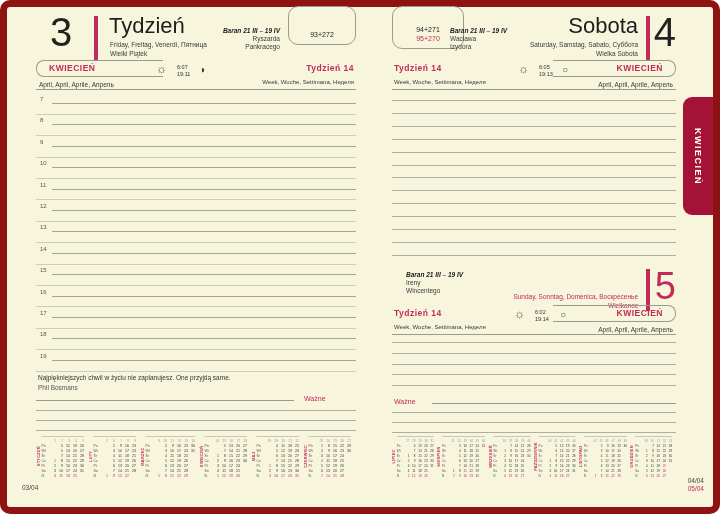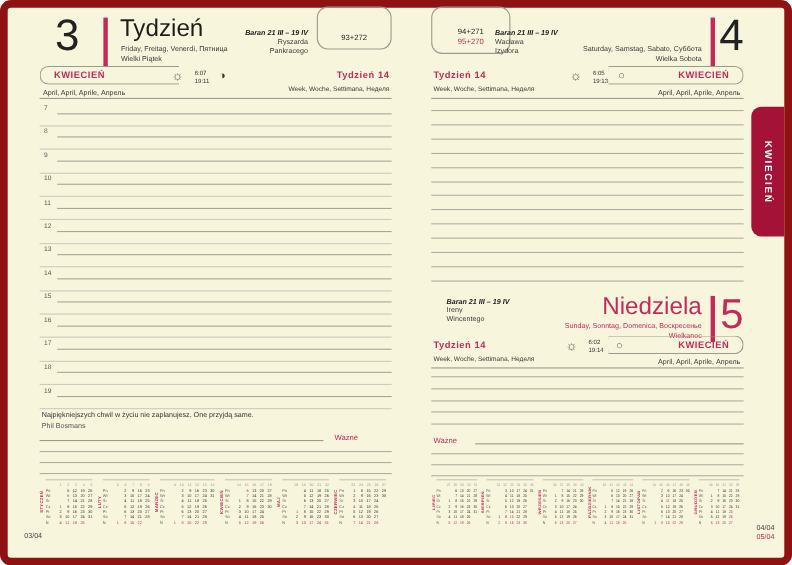--- a/index.html
+++ b/index.html
@@ -226,20 +226,21 @@
   <div class="page" id="page-right">
     <div class="counter" style="left:0;top:-2px;width:70px;height:36px;">
       <span>94+271</span>
       <span class="red">95+270</span>
     </div>
     <div style="position:absolute;left:58px;top:18px;width:120px;">
       <div class="zod">Baran 21 III – 19 IV</div>
       <div class="nameday">Wacława</div>
       <div class="nameday">Izydora</div>
     </div>
+    <div class="dtitle ta-r" style="right:38px;top:6px;">Sobota</div>
     <div class="small ta-r" style="position:absolute;right:38px;top:33px;">Saturday, Samstag, Sabato, Суббота</div>
     <div class="small ta-r" style="position:absolute;right:38px;top:42px;">Wielka Sobota</div>
     <div class="redbar" style="right:26px;top:8px;height:44px;"></div>
     <div class="daynum" style="right:0;top:2px;">4</div>
     <div class="wk" style="left:2px;top:55px;">Tydzień 14</div>
     <div class="small" style="position:absolute;left:2px;top:70px;font-size:6px;">Week, Woche, Settimana, Неделя</div>
     <span class="sun" style="left:126px;top:55px;">☼</span>
     <div class="suntimes" style="left:147px;top:56px;">
       <div>6:05</div>
       <div>19:13</div>
@@ -249,21 +250,20 @@
       <span>KWIECIEŃ</span>
     </div>
     <div class="small ta-r" style="position:absolute;right:3px;top:73px;">April, April, Aprile, Апрель</div>
     <div class="hrule" style="top:81px;"></div>
 
     <div style="position:absolute;left:14px;top:262px;width:130px;">
       <div class="zod">Baran 21 III – 19 IV</div>
       <div class="nameday">Ireny</div>
       <div class="nameday">Wincentego</div>
     </div>
-    <div class="dtitle red ta-r" style="right:38px;top:258px;">Niedziela</div>
     <div class="small red ta-r" style="position:absolute;right:38px;top:285px;">Sunday, Sonntag, Domenica, Воскресенье</div>
     <div class="small red ta-r" style="position:absolute;right:38px;top:294px;">Wielkanoc</div>
     <div class="redbar" style="right:26px;top:261px;height:42px;"></div>
     <div class="daynum red" style="right:0;top:256px;font-size:38px;">5</div>
     <div class="wk" style="left:2px;top:300px;">Tydzień 14</div>
     <div class="small" style="position:absolute;left:2px;top:315px;font-size:6px;">Week, Woche, Settimana, Неделя</div>
     <span class="sun" style="left:122px;top:300px;">☼</span>
     <div class="suntimes" style="left:143px;top:301px;">
       <div>6:02</div>
       <div>19:14</div>

